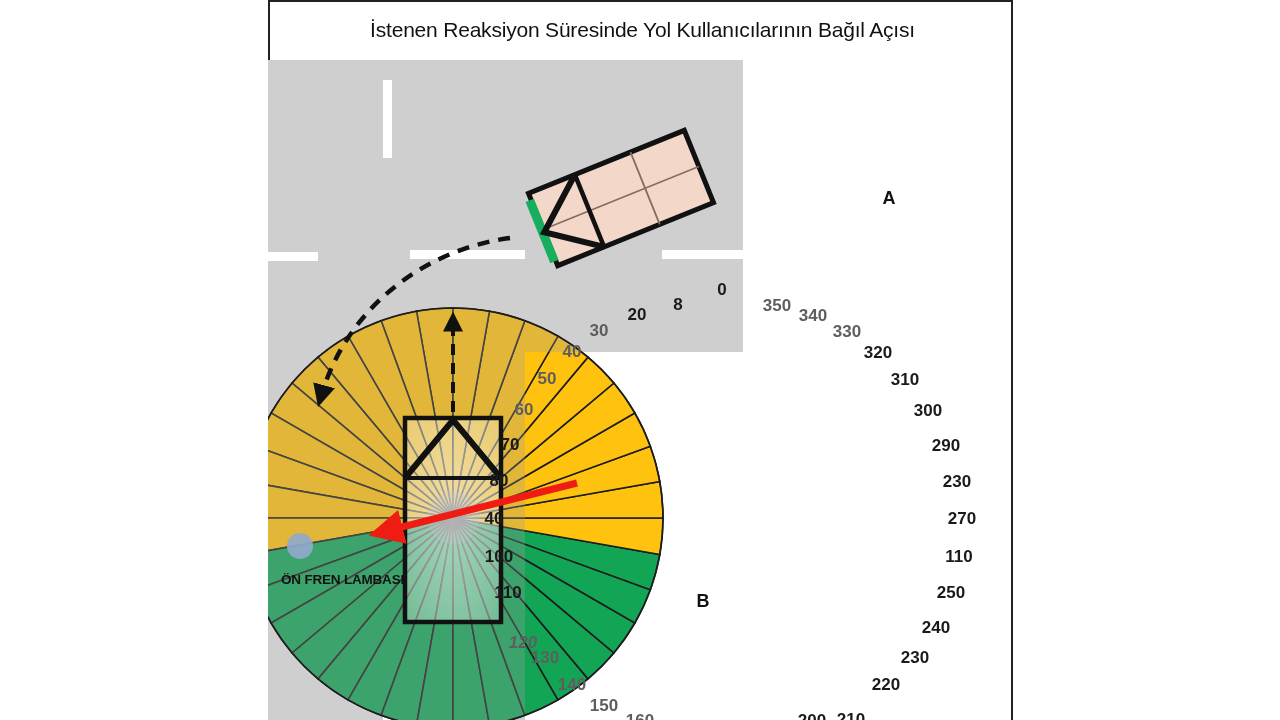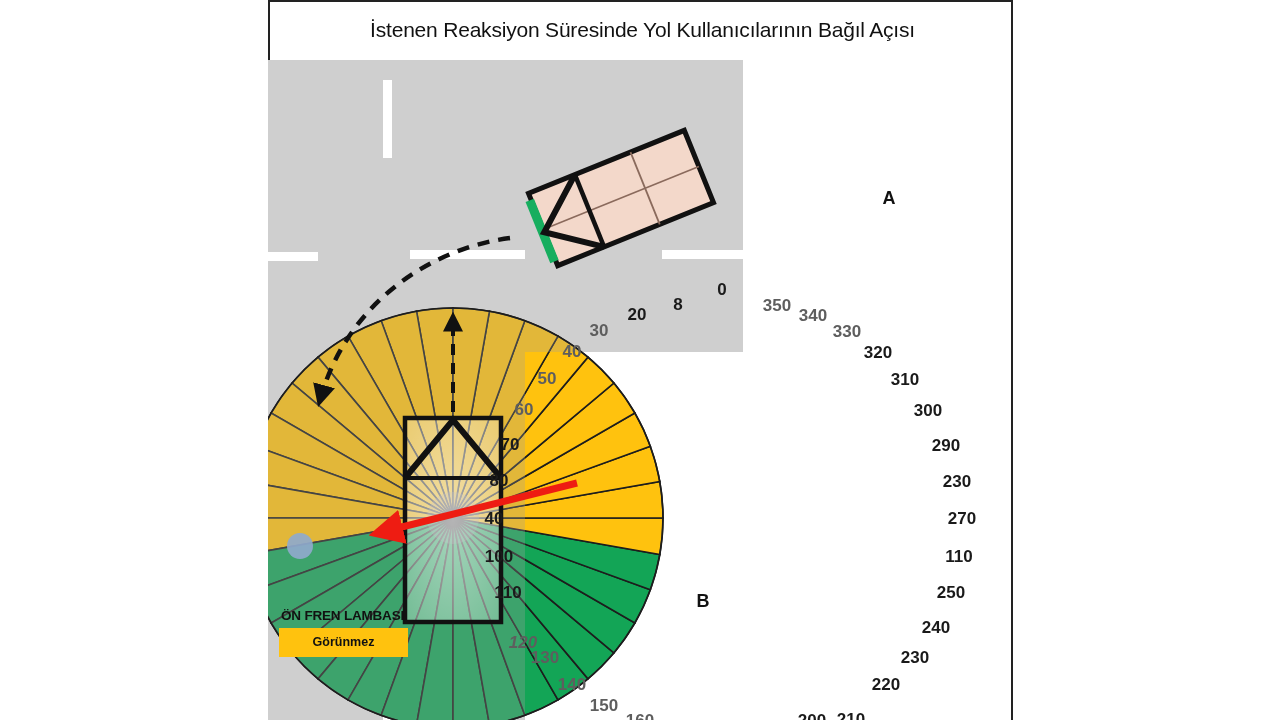--- a/index.html
+++ b/index.html
@@ -17,21 +17,21 @@
          background:#ffffff;border-left:2px solid #222;border-right:2px solid #222;
          border-top:2px solid #222;box-sizing:border-box;overflow:hidden;z-index:10;}
 
   #title{position:absolute;left:0;top:16px;width:745px;text-align:center;
          font-size:21px;font-weight:normal;color:#111;letter-spacing:-.2px;
          font-family:"Liberation Sans", sans-serif;}
 
   #canvas{position:absolute;left:-268px;top:0;width:1280px;height:720px;}
 
   
-  #legend{position:absolute;left:279px;top:608px;width:129px;z-index:70;}
+  #legend{position:absolute;left:279px;top:572px;width:129px;z-index:70;}
   #legend .lg-title{font-size:13.5px;font-weight:bold;color:#111;margin:0 0 5px 2px;
                     letter-spacing:-.2px;}
   #legend .lg-row{height:29px;line-height:29px;text-align:center;font-size:12.5px;
                   font-weight:bold;color:#111;}
   #legend .lg-row.vis{background:#13A556;}
   #legend .lg-row.invis{background:#FFC20E;}
 
   .ang{position:absolute;font-size:17px;font-weight:bold;color:#1a1a1a;
        white-space:nowrap;transform:translate(-50%,-50%);}
   .ang.dim{color:#5e5e5e;}
@@ -230,18 +230,17 @@
       <div class="ang dim" style="left: 847px; top: 332px;">330</div>
       <div class="ang dim" style="left: 813px; top: 316px;">340</div>
       <div class="ang dim" style="left: 777px; top: 306px;">350</div>
     </div>
 
   <div class="veh-label" style="left:889px;top:198px;z-index:45;">A</div>
   <div class="veh-label" style="left:703px;top:601px;z-index:45;">B</div>
 
   <div id="legend">
     <div class="lg-title">ÖN FREN LAMBASI</div>
-    <div class="lg-row invis">Görünmez</div>
   </div>
 
   <div class="gutter left"></div>
   <div class="gutter right"></div>
 </div>
 
 </body></html>

